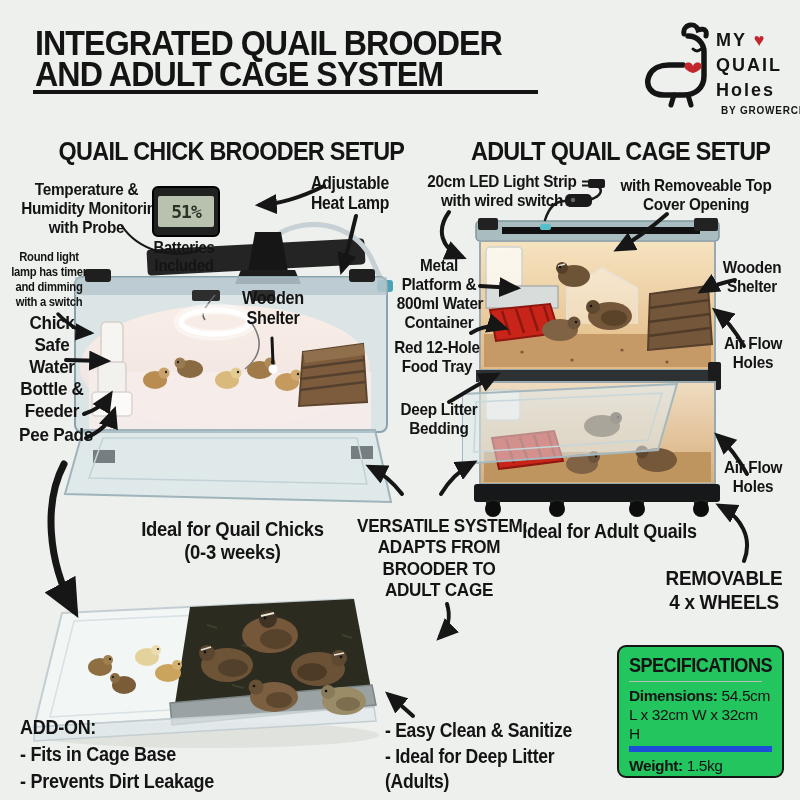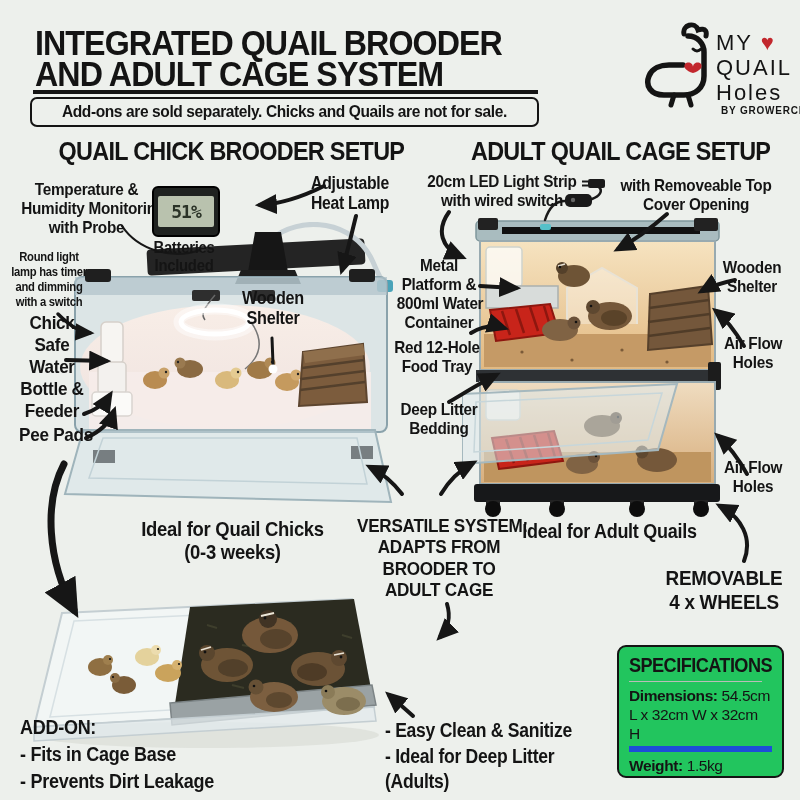--- a/index.html
+++ b/index.html
@@ -11,21 +11,21 @@
   .left{text-align:left;}
   .cond{transform:scaleX(.9);}
   .condL{transform:scaleX(.9);transform-origin:left top;}
   .title-line{font-size:35px;font-weight:700;letter-spacing:-1px;line-height:31px;
               transform:scaleX(.92);transform-origin:left top;white-space:nowrap;}
   .disclaimer{position:absolute;left:30px;top:97px;width:505px;height:26px;border:2.5px solid #141414;
               border-radius:7px;display:flex;align-items:center;justify-content:center;}
   .disclaimer div{font-size:16px;font-weight:700;letter-spacing:-0.4px;white-space:nowrap;transform:scaleX(.97);}
   .section-h{position:absolute;font-size:26px;font-weight:700;letter-spacing:-0.8px;text-align:center;
              transform:scaleX(.9);white-space:nowrap;}
-  .logo-word{position:absolute;font-size:22px;font-weight:400;letter-spacing:2px;white-space:nowrap;}
+  .logo-word{position:absolute;font-size:18px;font-weight:700;letter-spacing:2px;white-space:nowrap;}
   .logo-by{position:absolute;font-size:10px;font-weight:700;letter-spacing:0.8px;white-space:nowrap;margin-left:20px;}
   .hygro{position:absolute;left:152px;top:186px;width:64px;height:47px;background:#1f2220;border:2px solid #000;
          border-radius:6px;display:flex;align-items:center;justify-content:center;}
   .hygro-screen{width:56px;height:31px;background:#b9c2ae;border-radius:2px;display:flex;align-items:center;
                 justify-content:center;font-family:"DejaVu Sans Mono",monospace;font-weight:700;
                 font-size:18px;color:#2b3328;letter-spacing:-1px;}
   .specs{position:absolute;left:617px;top:645px;width:167px;height:133px;border:2.5px solid #141414;
          border-radius:9px;background:#22c55e;padding:7px 10px;box-sizing:border-box;}
   .specs-h{font-size:19.5px;font-weight:700;letter-spacing:-0.6px;border-bottom:1px solid #b9bdb8;
            padding-bottom:4px;transform-origin:left top;transform:scaleX(.93);white-space:nowrap;}
@@ -37,23 +37,20 @@
 </head>
 <body>
 
 <div class="canvas">
 
   <div class="abs" style="left:35px;top:27px;">
     <div class="title-line">INTEGRATED QUAIL BROODER</div>
     <div class="title-line">AND ADULT CAGE SYSTEM</div>
   </div>
   <div class="abs" style="left:33px;top:90px;width:505px;height:3.5px;background:#141414;"></div>
-  <div class="disclaimer">
-    <div>Add-ons are sold separately. Chicks and Quails are not for sale.</div>
-  </div>
 
   <svg class="abs" style="left:644px;top:22px;" width="68" height="92" viewBox="0 0 68 92">
     <path d="M40,12 c-2,-9 11,-13 14,-4 c0,0 10,-4 8,6" fill="none" stroke="#141414" stroke-width="5" stroke-linecap="round"></path>
     <path d="M44,14 c10,0 16,8 16,16 l0,24 c0,12 -9,19 -20,19 l-20,0 c-13,0 -19,-9 -15,-19 c3,-8 12,-11 20,-11 l14,0" fill="none" stroke="#141414" stroke-width="5.5" stroke-linecap="round"></path>
     <path d="M49,27 q4,4 8,0" fill="none" stroke="#141414" stroke-width="3" stroke-linecap="round"></path>
     <path d="M57,42 c-3,-3 -8,-1 -8,3 c0,-4 -5,-6 -8,-3 c-2,3 1,7 8,9 c7,-2 10,-6 8,-9 z" fill="#c2272d"></path>
     <path d="M30,73 l-3,10 M44,73 l3,10" fill="none" stroke="#141414" stroke-width="5" stroke-linecap="round"></path>
   </svg>
   <div class="logo-word" style="left:716px;top:30px;">
     <span>MY</span>

